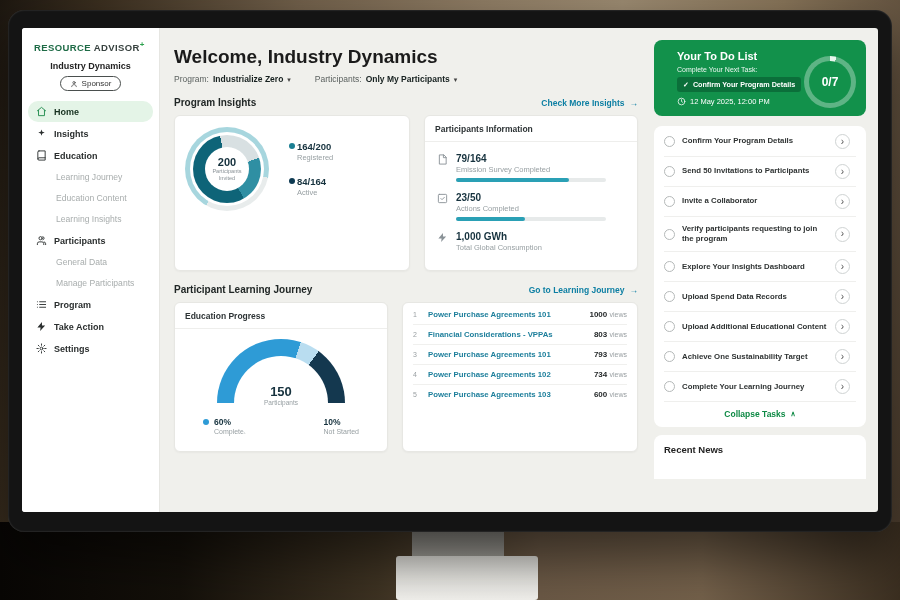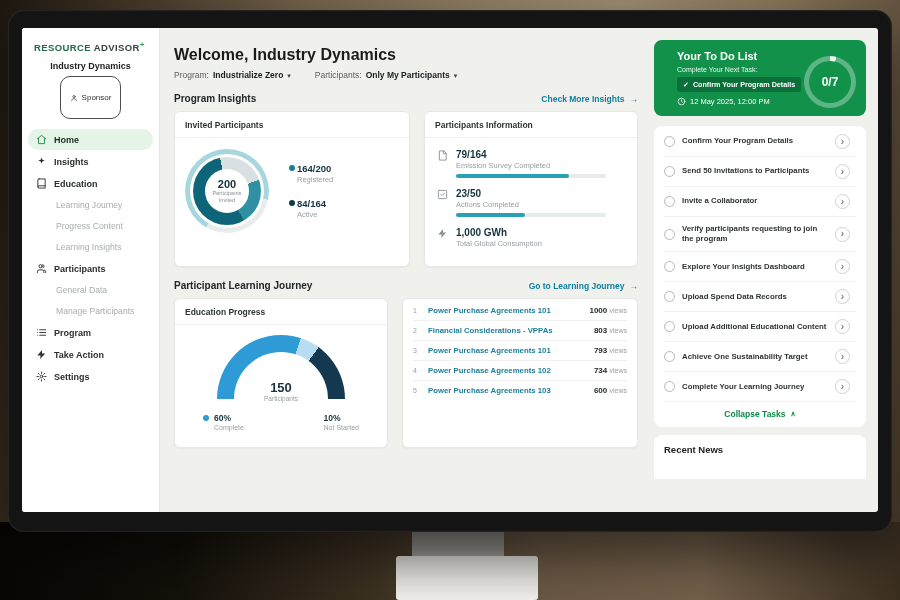--- a/index.html
+++ b/index.html
@@ -22,33 +22,33 @@
     background:#f0f0ec; border-radius:3px; overflow:hidden; display:flex; }
 
   
   .sidebar { width:138px; background:#fff; border-right:1px solid #e6e6e2; flex:none; }
   .logo { margin:12px 10px 8px 12px; font-size:9.5px; font-weight:bold; letter-spacing:.4px; white-space:nowrap; }
   .logo-a { color:#1e6b46; }
   .logo-b { color:#37413f; }
   .logo-plus { color:#2ea24f; font-size:8px; vertical-align:super; }
   .org { text-align:center; font-size:9px; font-weight:bold; color:#222; margin-top:4px; }
   .badge { margin:5px auto 10px; width:fit-content; border:1px solid #4a4f4e; border-radius:10px;
-    padding:16px 9px; font-size:8px; color:#333; display:flex; gap:4px; align-items:center; }
+    padding:2px 9px; font-size:8px; color:#333; display:flex; gap:4px; align-items:center; }
   .badge svg { width:8px; height:8px; }
   .nav { margin-top:2px; }
   .nav-item { display:flex; align-items:center; gap:7px; margin:1px 6px; padding:5px 8px;
     font-size:9px; font-weight:bold; color:#2b2f2f; border-radius:10px; cursor:pointer; }
   .nav-item svg { width:11px; height:11px; flex:none; }
   .nav-item.active { background:#e4f4e7; color:#15301f; }
   .nav-item.active svg { color:#1e8a4a; }
   .nav-item.sub { padding-left:28px; font-weight:normal; color:#a8adad; font-size:8.6px; }
 
   
   .main { flex:1; min-width:0; padding:6px 14px 0; }
-  .title { font-size:16px; font-weight:bold; color:#1b1b1b; margin:12px 0 6px; }
+  .title { font-size:19px; font-weight:bold; color:#1b1b1b; margin:12px 0 6px; }
   .filters { display:flex; gap:24px; font-size:8.5px; align-items:center; }
   .filter { display:flex; gap:4px; align-items:baseline; cursor:pointer; }
   .f-label { color:#5c6260; }
   .f-value { color:#16201f; font-weight:bold; }
   .chev { color:#444; font-size:7px; }
   .sec-head { display:flex; justify-content:space-between; align-items:center; margin-top:13px; }
   .sec-title { font-size:10px; font-weight:bold; color:#212726; }
   .sec-link { font-size:8.5px; font-weight:bold; color:#0d7fa3; display:flex; gap:5px; align-items:center; cursor:pointer; text-decoration:none; }
   .cards-row { display:flex; gap:14px; margin-top:7px; }
   .card { background:#fff; border:1px solid #e7e7e3; border-radius:6px; box-shadow:0 1px 2px rgba(0,0,0,.04); }
@@ -176,21 +176,21 @@
         <svg class="ic" viewBox="0 0 24 24">
               <path d="M4 19.5A2.5 2.5 0 0 1 6.5 17H20"></path>
               <path d="M6.5 2H20v20H6.5A2.5 2.5 0 0 1 4 19.5v-15A2.5 2.5 0 0 1 6.5 2z"></path>
             </svg>
         <span>Education</span>
       </div>
       <div class="nav-item sub">
             <span>Learning Journey</span>
           </div>
       <div class="nav-item sub">
-            <span>Progress Content</span>
+            <span>Education Content</span>
           </div>
       <div class="nav-item sub">
             <span>Learning Insights</span>
           </div>
       <div class="nav-item">
         <svg class="ic" viewBox="0 0 24 24">
               <path d="M17 21v-2a4 4 0 0 0-4-4H7a4 4 0 0 0-4 4v2"></path>
               <circle cx="10" cy="7" r="3.5"></circle>
               <path d="M21 21v-2a4 4 0 0 0-3-3.9"></path>
               <path d="M15 3.6a3.5 3.5 0 0 1 0 6.8"></path>
@@ -245,21 +245,20 @@
     <div class="sec-head">
       <span class="sec-title">Program Insights</span>
       <a class="sec-link">
         <span>Check More Insights</span>
         <span>→</span>
       </a>
     </div>
 
     <div class="cards-row">
       <div class="card invited">
-        <div class="card-title">Invited Participants</div>
         <div class="invited-body">
           <div class="donut">
             <div class="donut-gap"></div>
             <div class="donut-ring"></div>
             <div class="donut-hole">
               <div class="donut-val">200</div>
               <div class="donut-lab">Participants Invited</div>
             </div>
           </div>
           <div class="legend-col">

